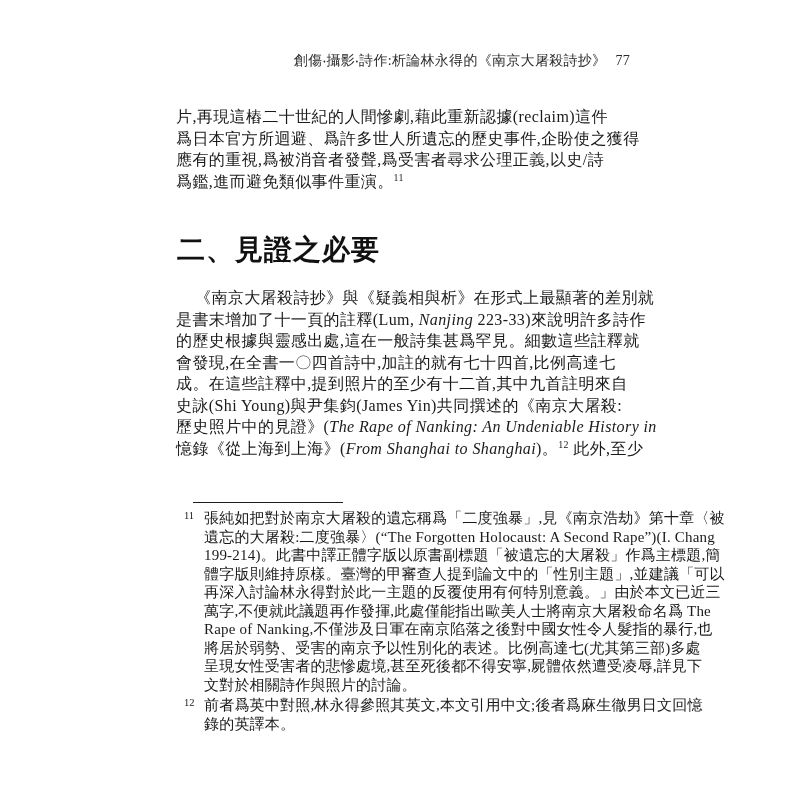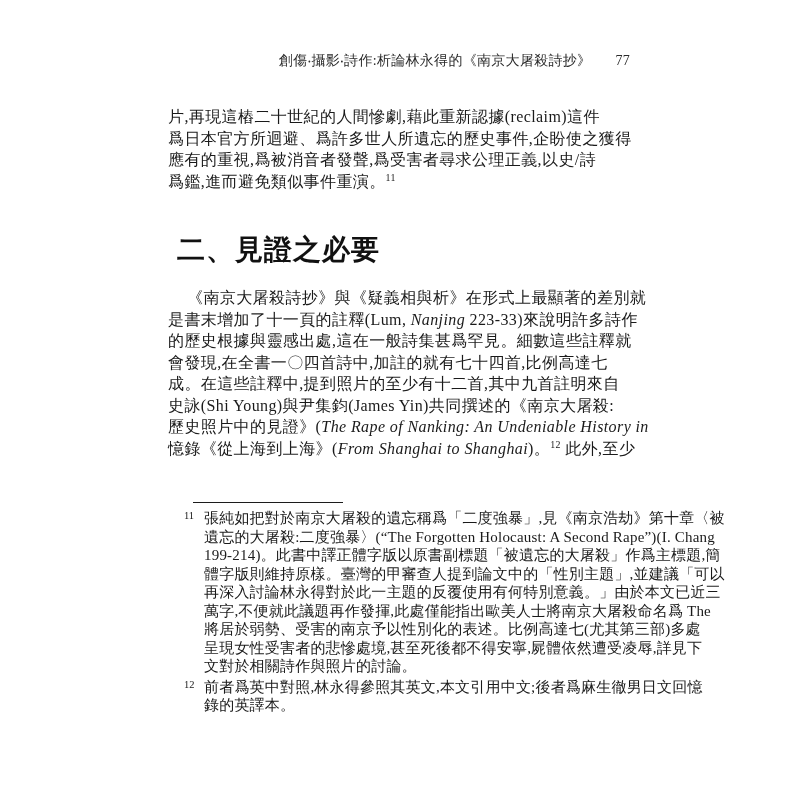--- a/index.html
+++ b/index.html
@@ -11,24 +11,24 @@
     overflow:hidden;
   }
   .page{position:absolute;inset:0;background:#ffffff;}
 
   
   .running-header{
     position:absolute;top:50px;right:170px;
     font-size:14px;color:#2b2b2b;white-space:nowrap;
     letter-spacing:0.3px;
   }
-  .running-header .pagenum{margin-left:24px;}
+  .running-header .pagenum{margin-left:9px;}
 
   
-  .textblock{position:absolute;left:168px;width:470px;}
+  .textblock{position:absolute;left:176px;width:470px;}
   .line{
     white-space:nowrap;
     line-height:21.5px;height:21.5px;
     font-size:16px;
     letter-spacing:0.4px;
   }
   .p1{top:106px;}
   .p2{top:287px;}
   .p2 .line:first-child{padding-left:19px;font-family:Liberation Serif, serif;}
 
@@ -92,20 +92,21 @@
   <div class="footnotes">
     <div class="footnote">
       <div class="fn-number">11</div>
       <div class="fn-lines">
           <div class="line"><span>張純如把對於南京大屠殺的遺忘稱爲「二度強暴」,見《南京浩劫》第十章〈被</span></div>
           <div class="line"><span>遺忘的大屠殺:二度強暴〉(“The Forgotten Holocaust: A Second Rape”)(I. Chang</span></div>
           <div class="line"><span>199-214)。此書中譯正體字版以原書副標題「被遺忘的大屠殺」作爲主標題,簡</span></div>
           <div class="line"><span>體字版則維持原樣。臺灣的甲審查人提到論文中的「性別主題」,並建議「可以</span></div>
           <div class="line"><span>再深入討論林永得對於此一主題的反覆使用有何特別意義。」由於本文已近三</span></div>
           <div class="line"><span>萬字,不便就此議題再作發揮,此處僅能指出歐美人士將南京大屠殺命名爲 The</span></div>
+          <div class="line"><span>Rape of Nanking,不僅涉及日軍在南京陷落之後對中國女性令人髮指的暴行,也</span></div>
           <div class="line"><span>將居於弱勢、受害的南京予以性別化的表述。比例高達七(尤其第三部)多處</span></div>
           <div class="line"><span>呈現女性受害者的悲慘處境,甚至死後都不得安寧,屍體依然遭受凌辱,詳見下</span></div>
           <div class="line"><span>文對於相關詩作與照片的討論。</span></div>
         </div>
     </div>
     <div class="footnote">
       <div class="fn-number">12</div>
       <div class="fn-lines">
           <div class="line"><span>前者爲英中對照,林永得參照其英文,本文引用中文;後者爲麻生徹男日文回憶</span></div>
           <div class="line"><span>錄的英譯本。</span></div>

